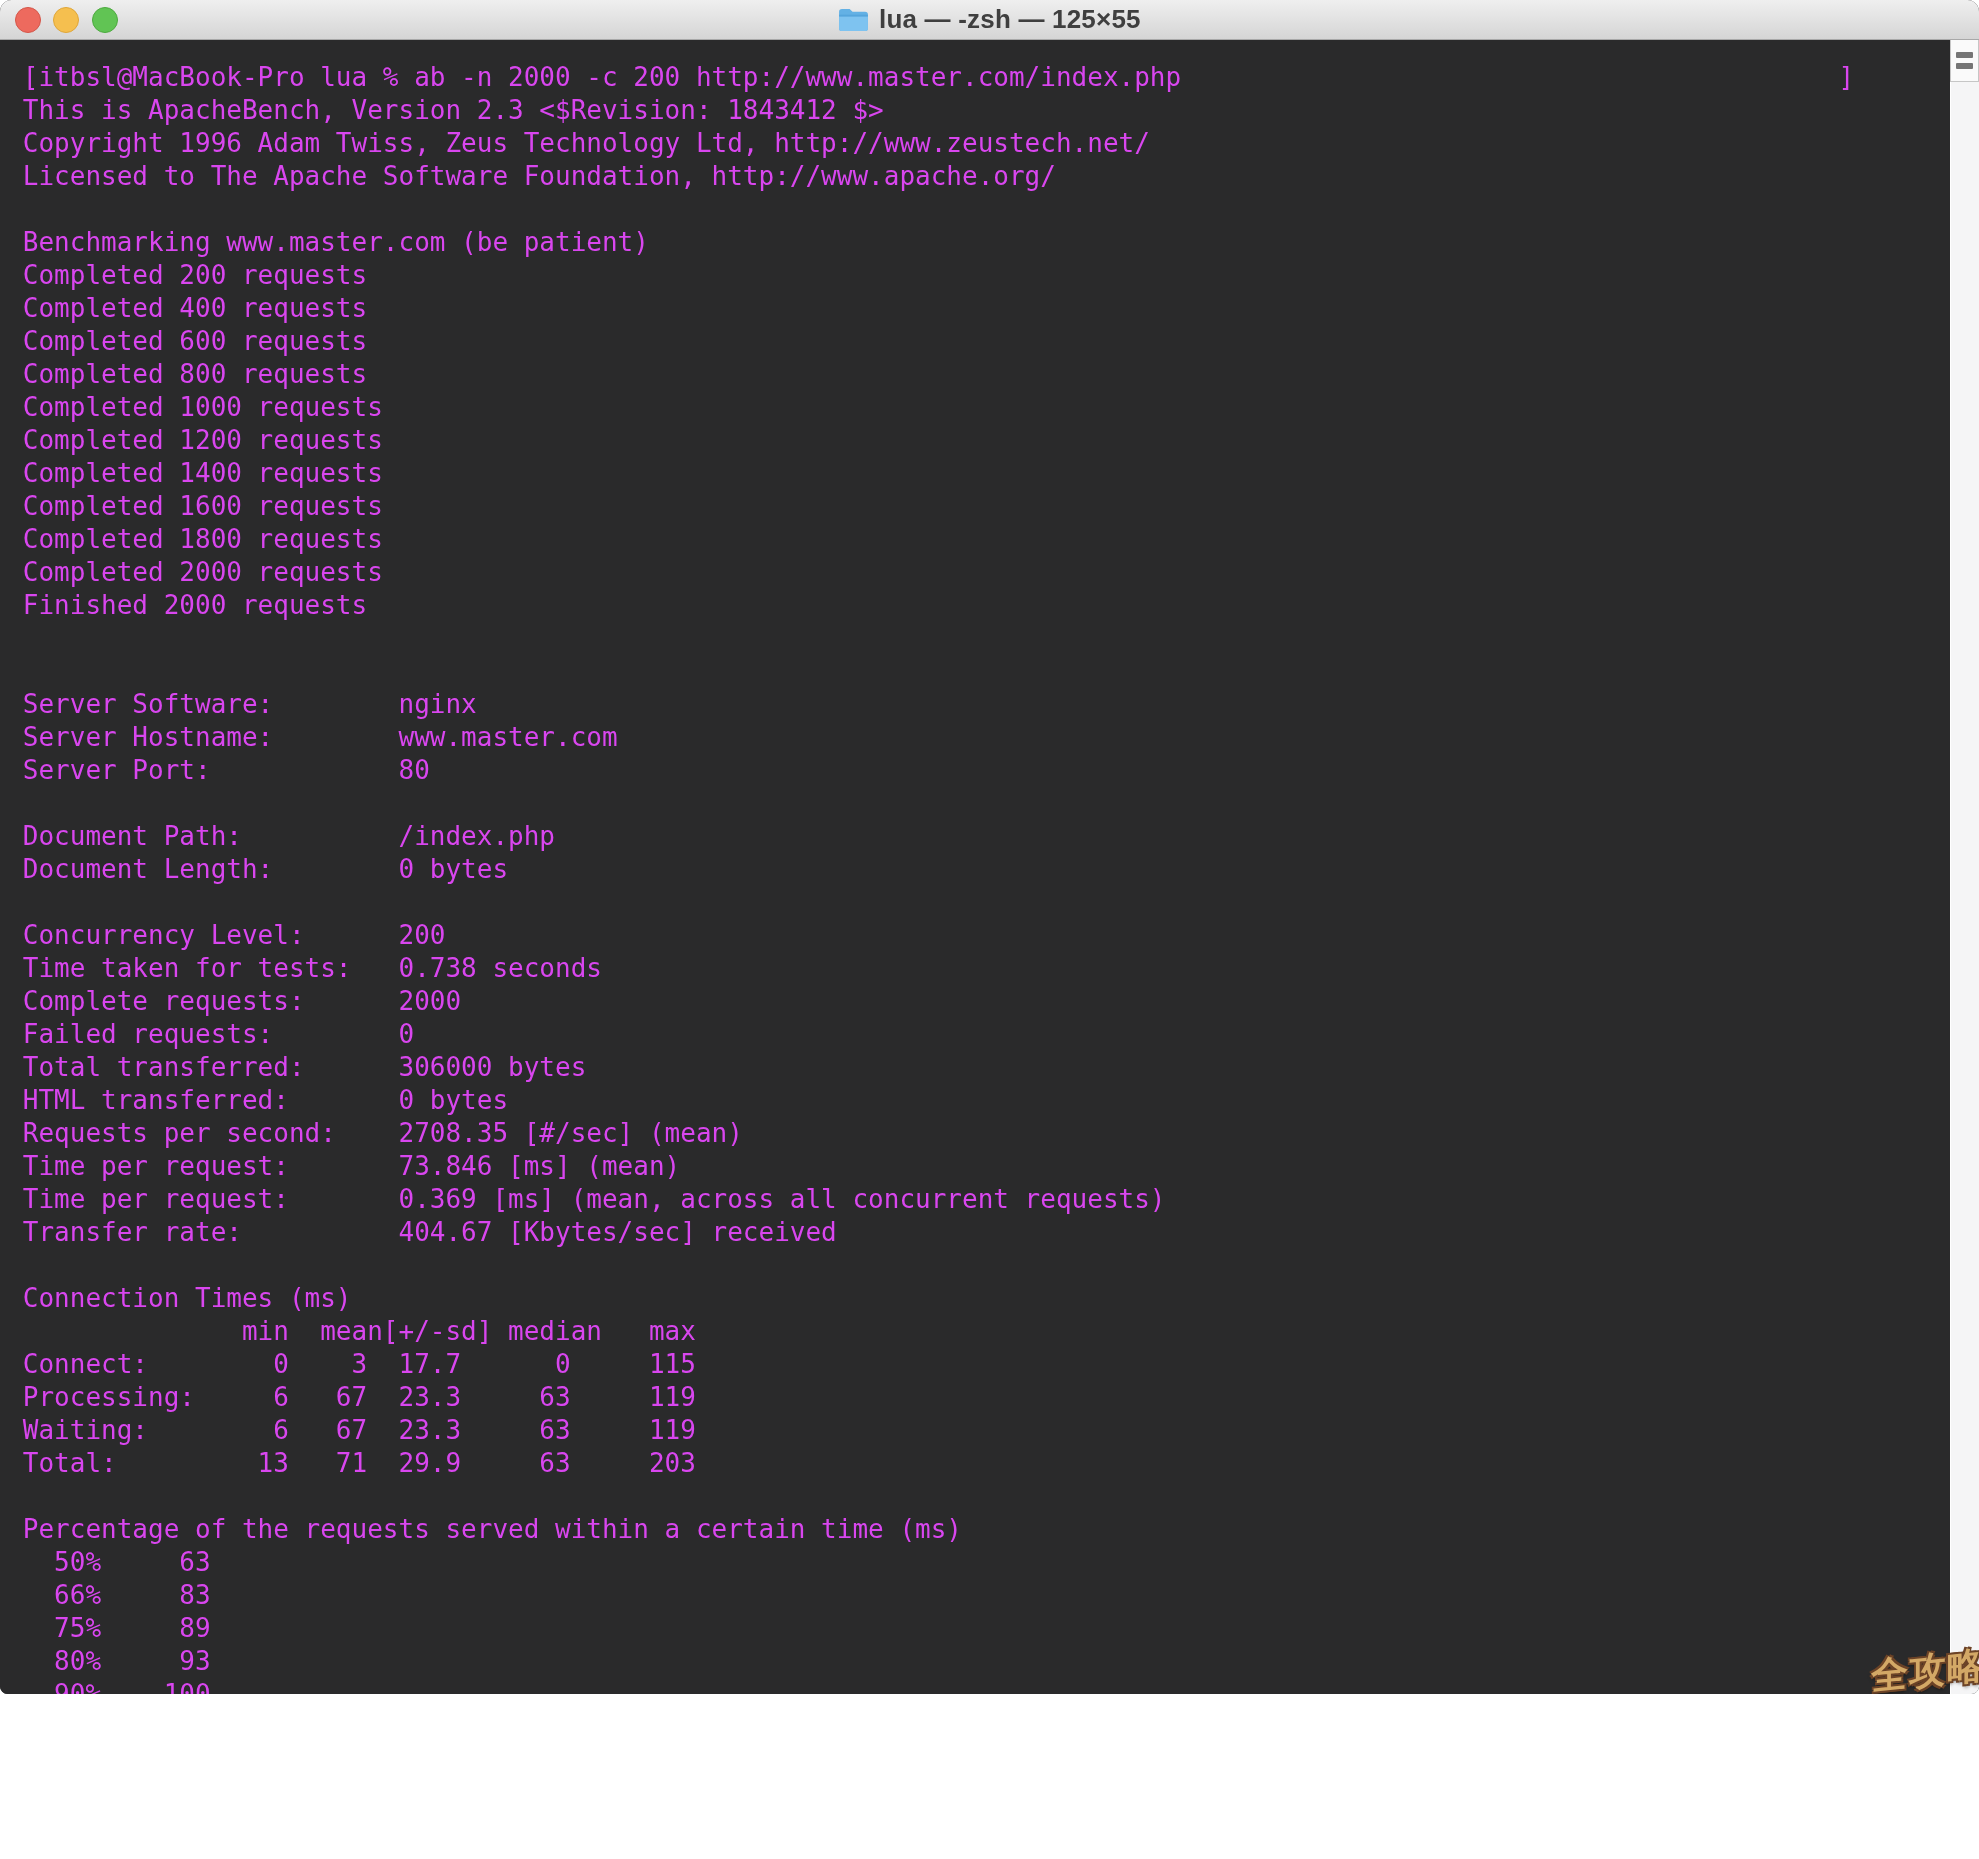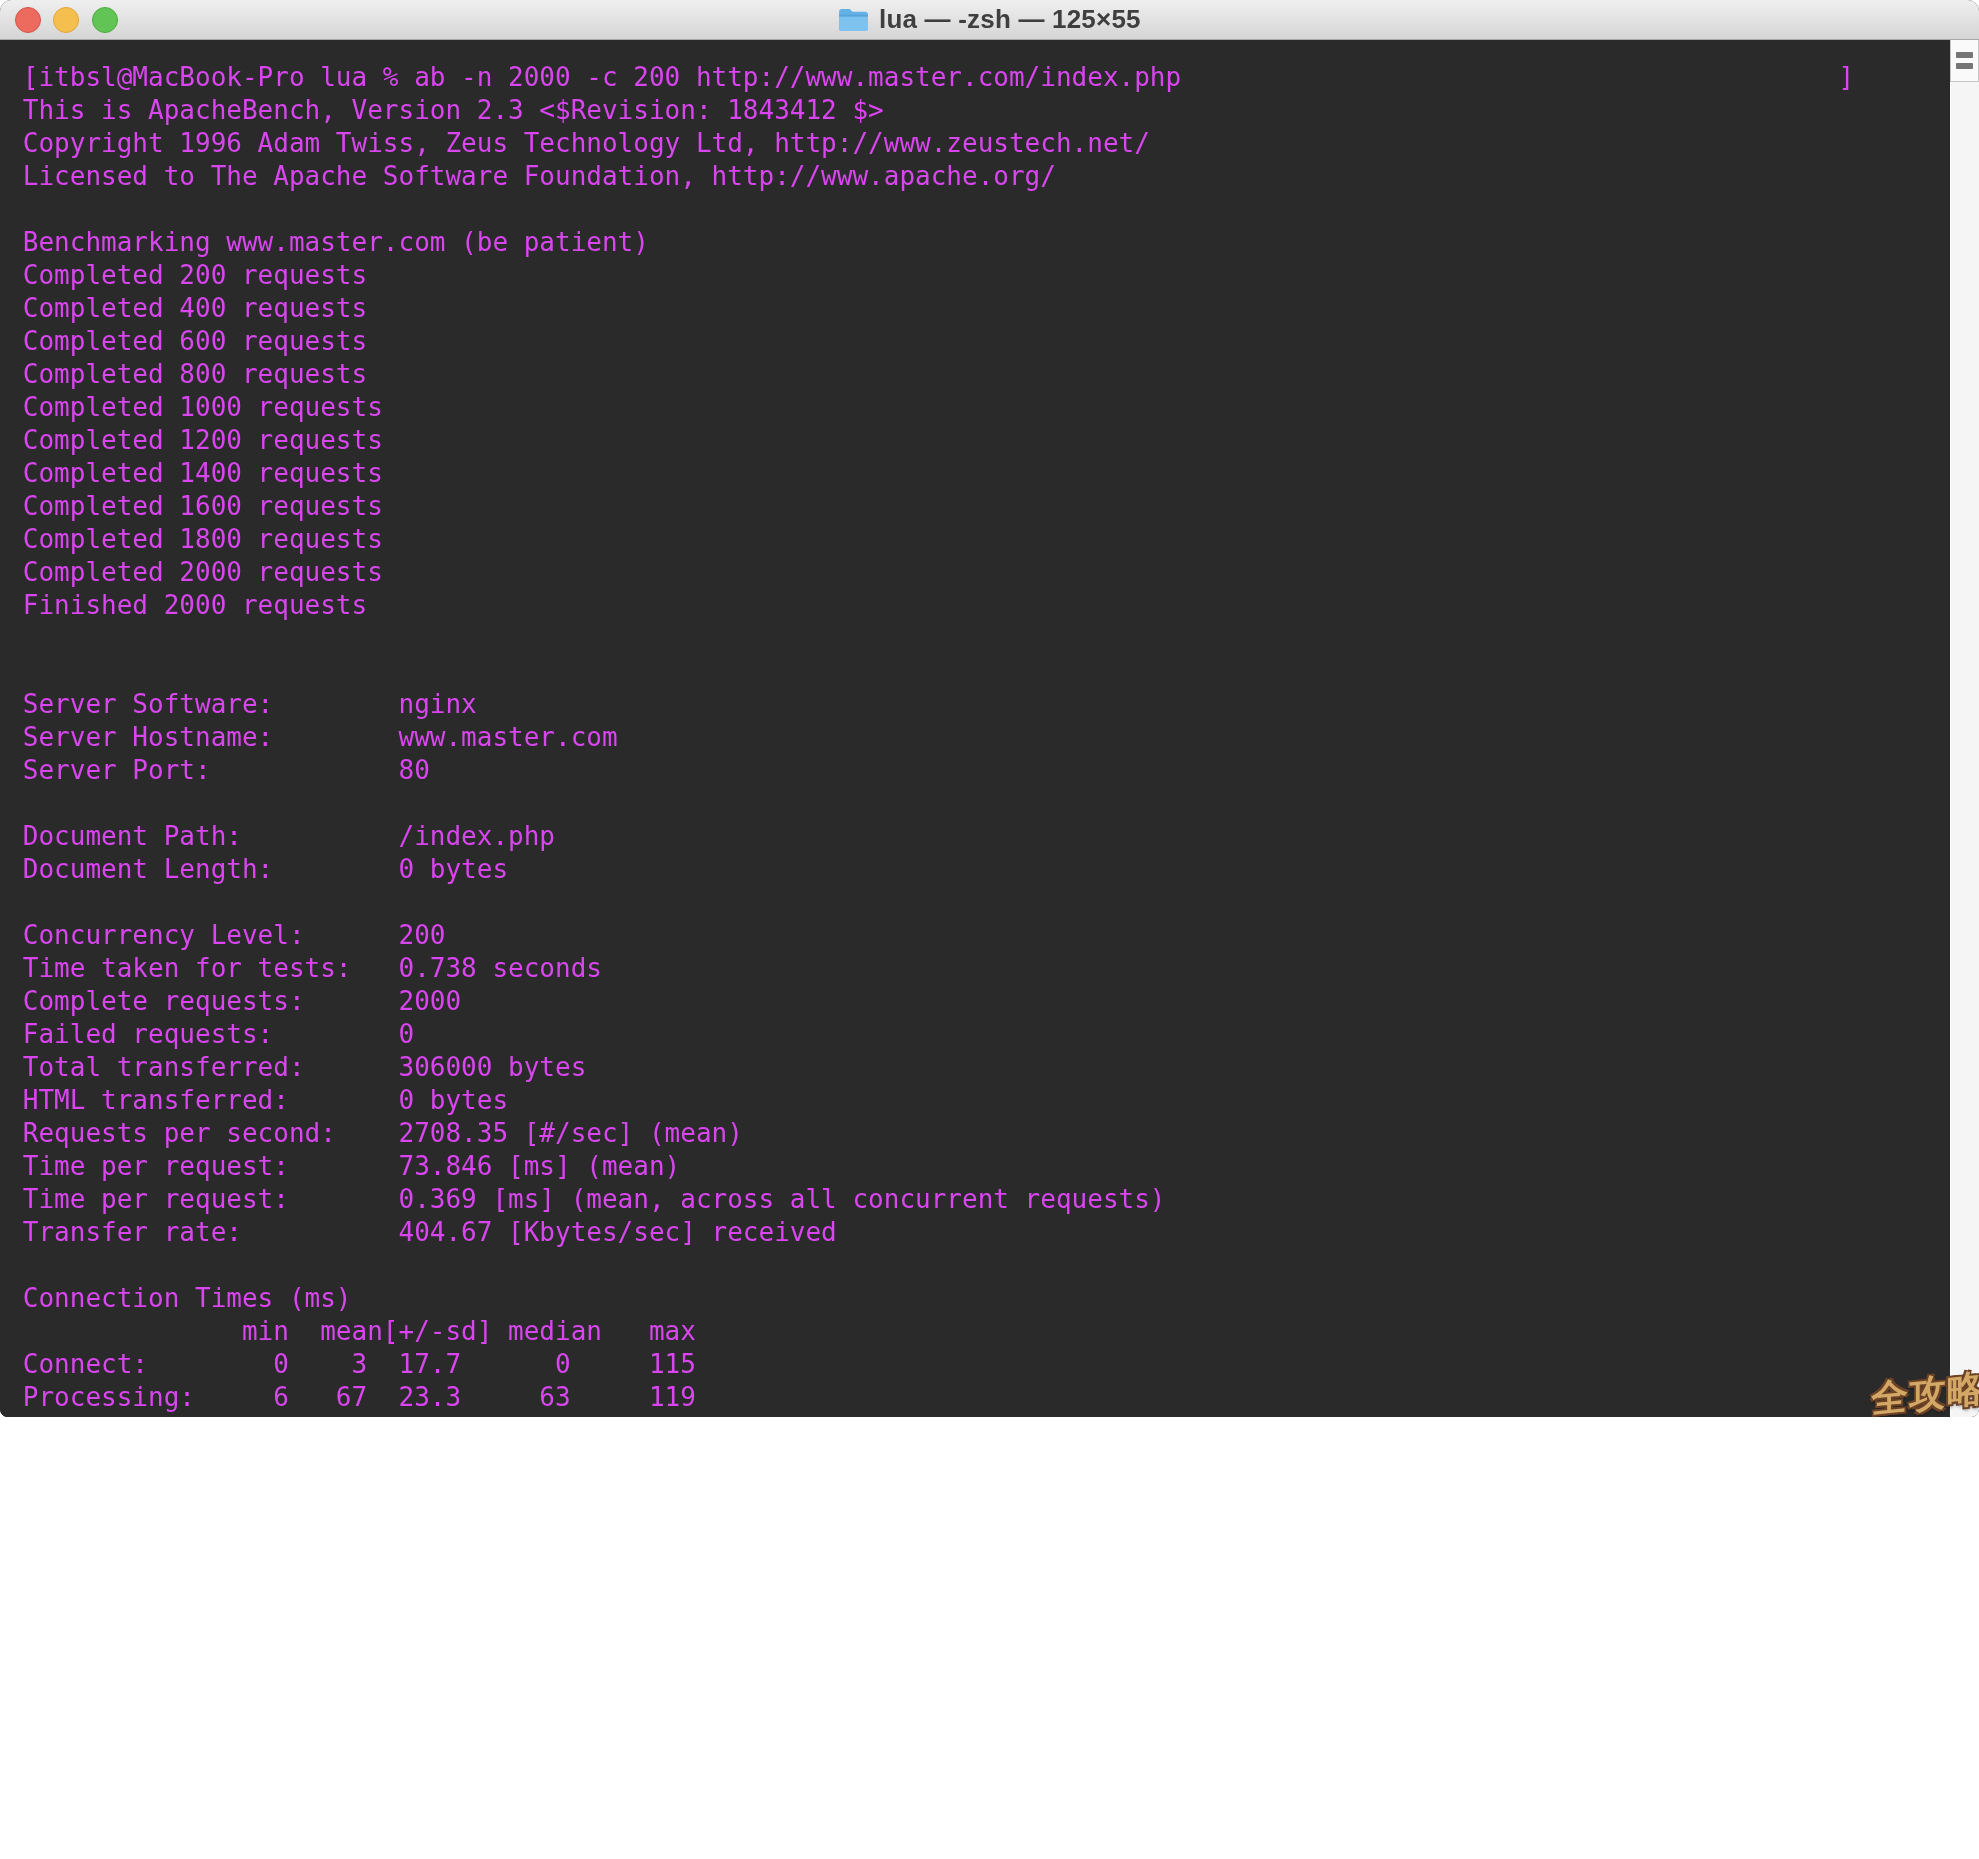--- a/index.html
+++ b/index.html
@@ -5,21 +5,21 @@
   * { box-sizing: border-box; }
   html, body { margin: 0; padding: 0; }
   body {
     width: 1979px; height: 1860px;
     background: #ffffff;
     font-family: "Liberation Sans", sans-serif;
     overflow: hidden;
   }
   .window {
     position: absolute; inset: 0;
-    width: 1979px; height: 1417px;
+    width: 1979px; height: 1694px;
     border-radius: 11.6px 11.6px 7.7px 7.7px;
     overflow: hidden;
     background: #2a2a2b;
   }
   
   .titlebar {
     position: absolute; top: 0; left: 0; right: 0;
     height: 40px;
     background: linear-gradient(#efefef, #d5d5d5);
     border-bottom: 1px solid #a8a8a8;

